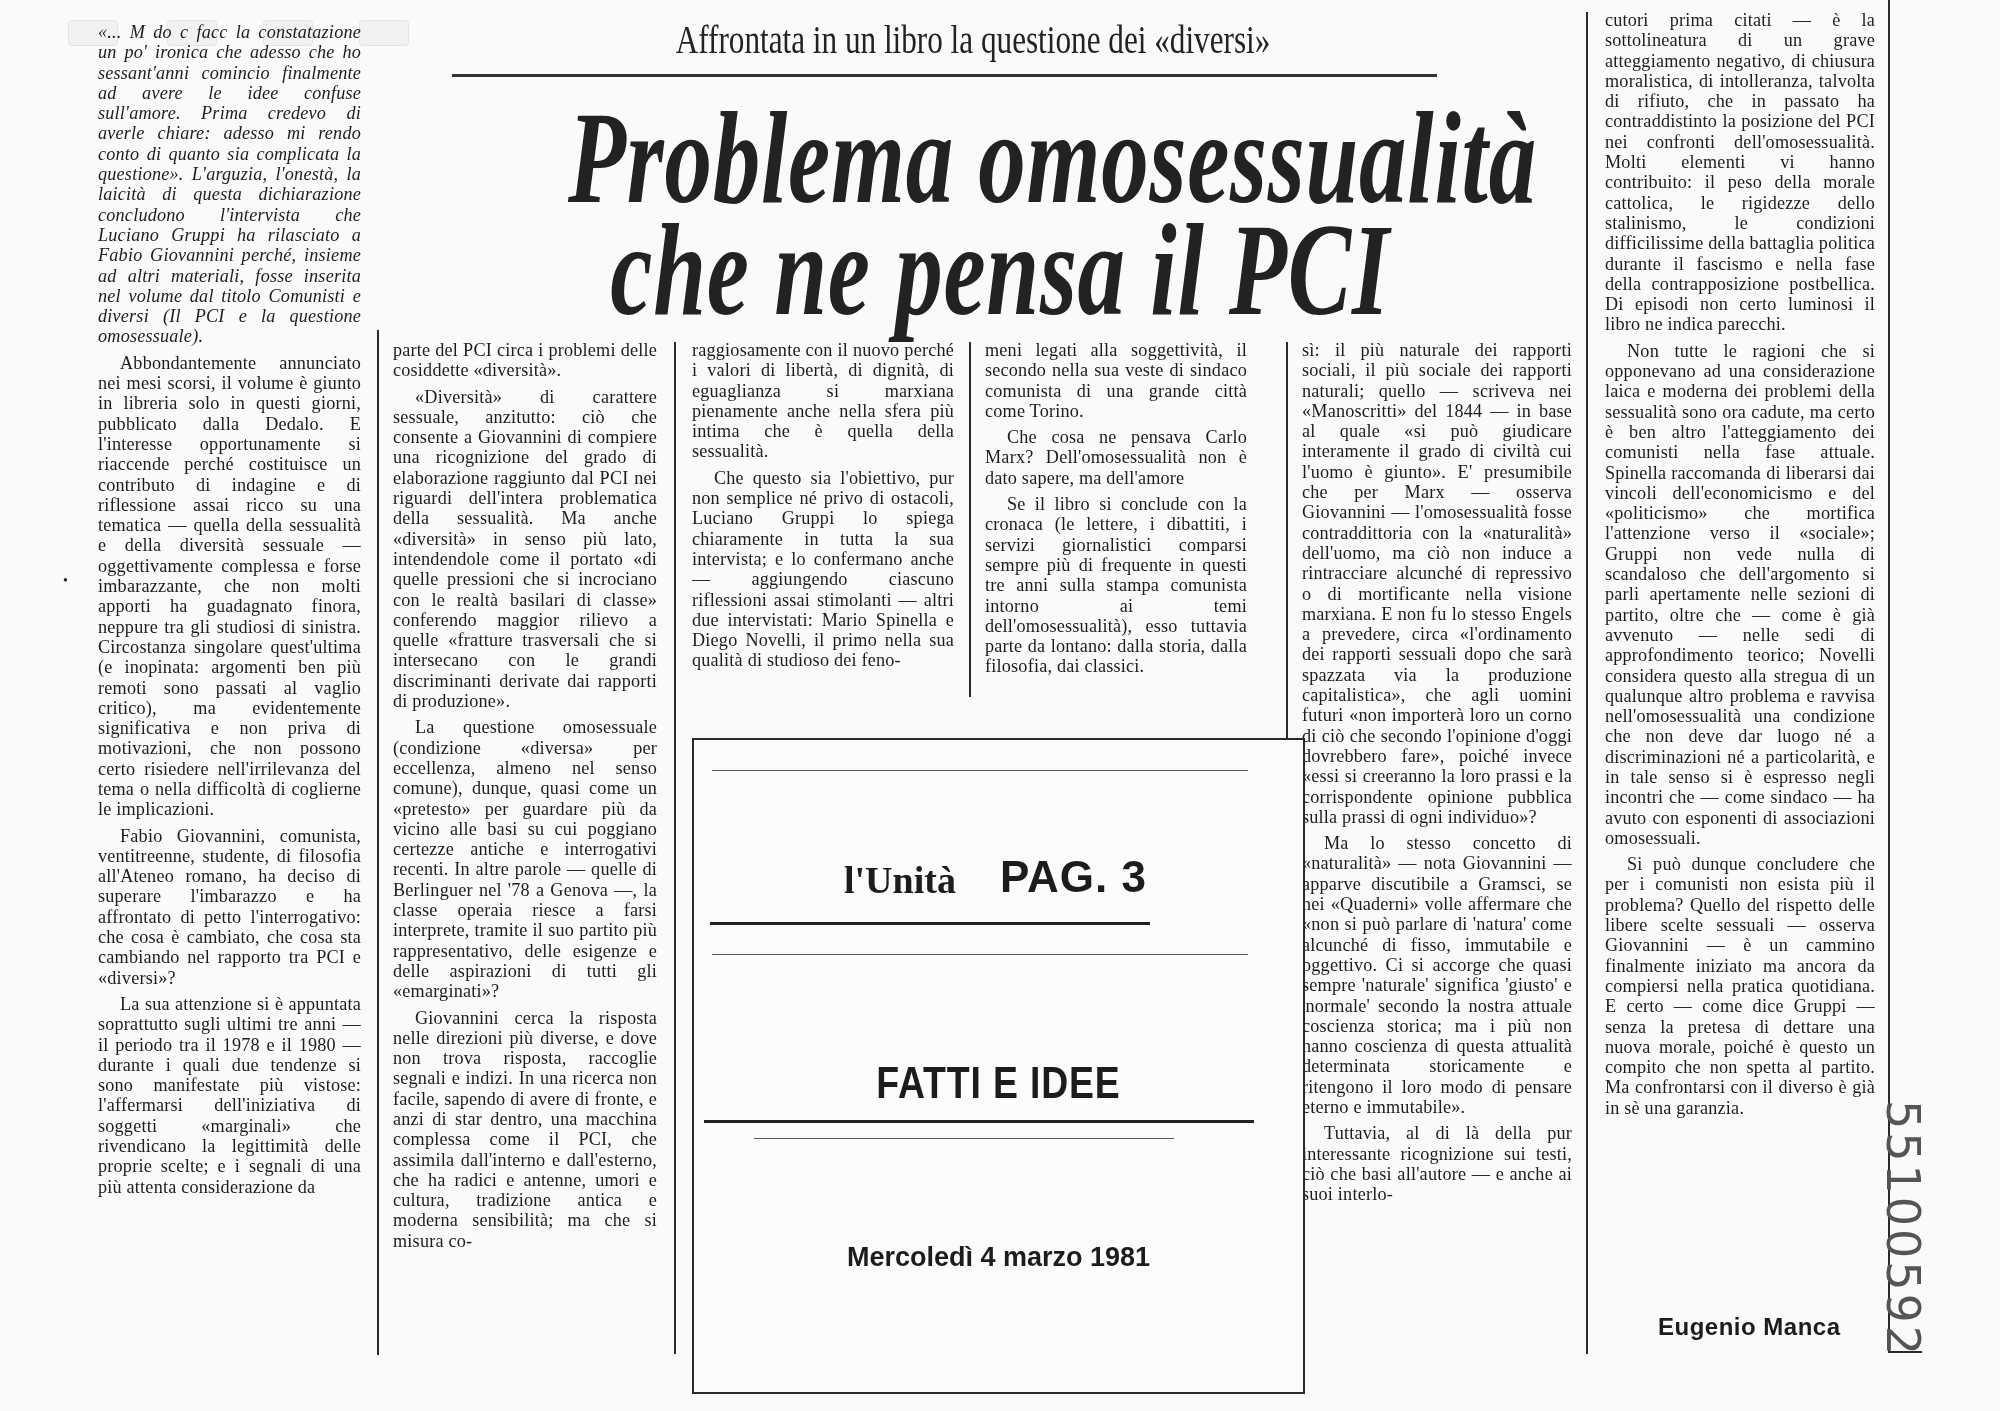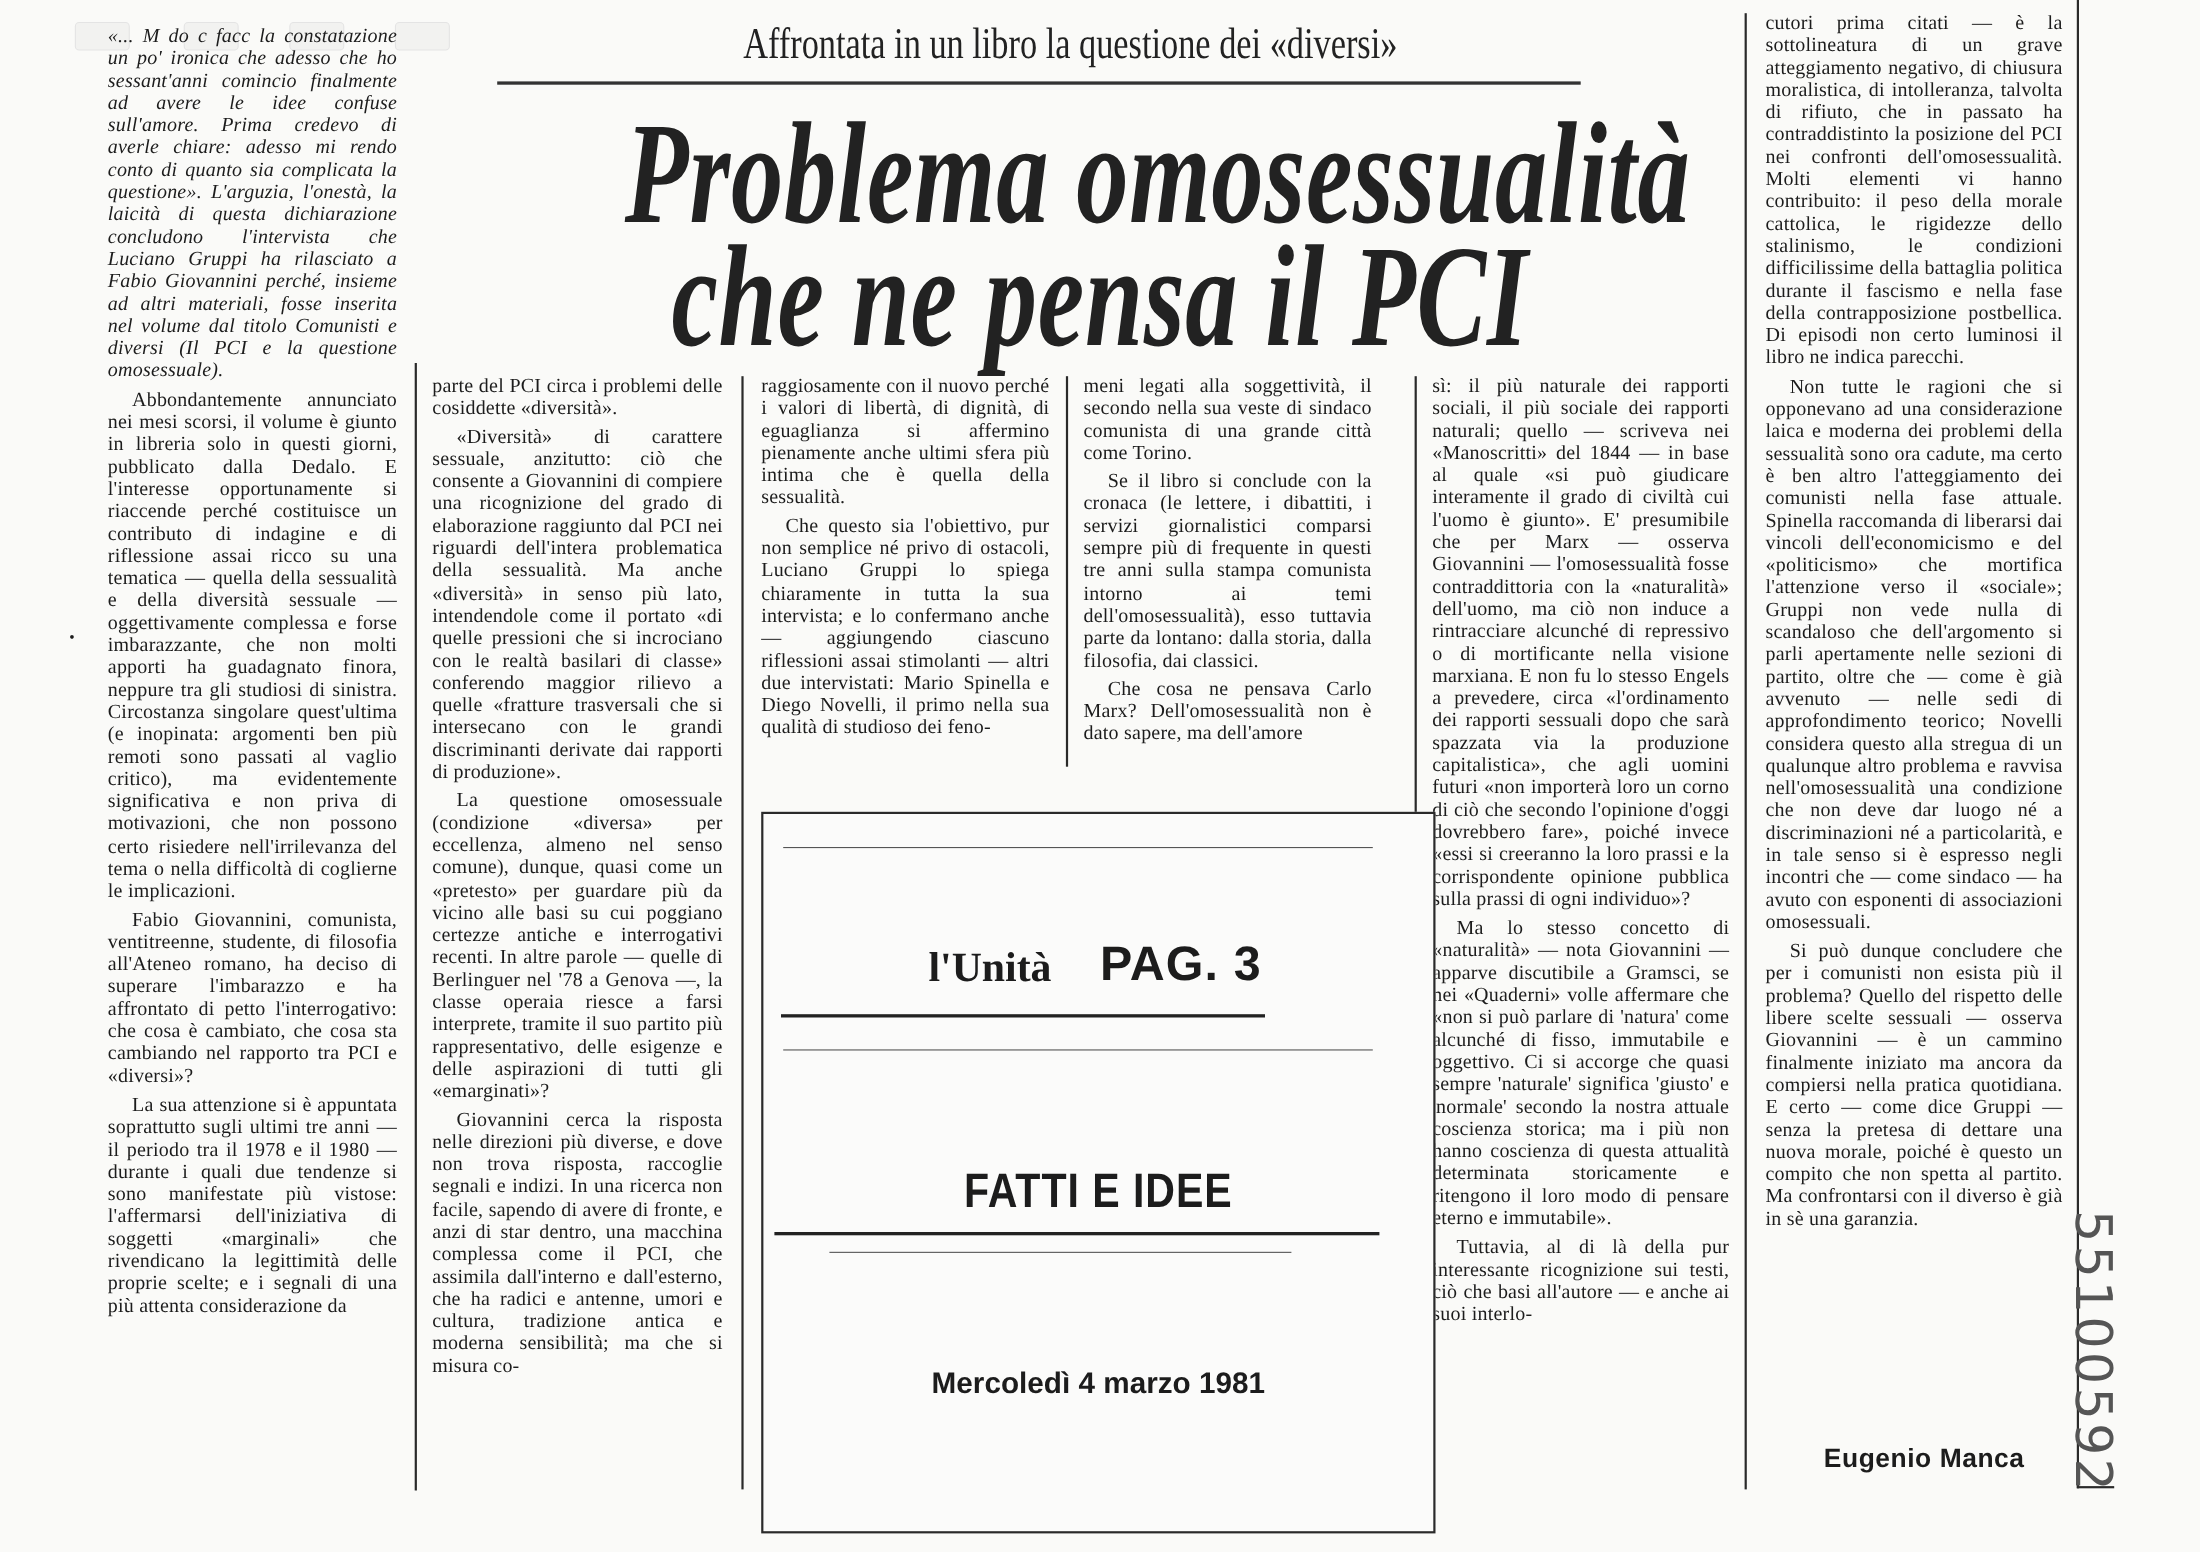--- a/index.html
+++ b/index.html
@@ -63,29 +63,29 @@
 
   <div class="col" style="left:393px;top:340px;width:264px;">
     <p>parte del PCI circa i problemi delle cosiddette «diversità».</p>
     <p class="ind">«Diversità» di carattere sessuale, anzitutto: ciò che consente a Giovannini di compiere una ricognizione del grado di elaborazione raggiunto dal PCI nei riguardi dell'intera problematica della sessualità. Ma anche «diversità» in senso più lato, intendendole come il portato «di quelle pressioni che si incrociano con le realtà basilari di classe» conferendo maggior rilievo a quelle «fratture trasversali che si intersecano con le grandi discriminanti derivate dai rapporti di produzione».</p>
     <p class="ind">La questione omosessuale (condizione «diversa» per eccellenza, almeno nel senso comune), dunque, quasi come un «pretesto» per guardare più da vicino alle basi su cui poggiano certezze antiche e interrogativi recenti. In altre parole — quelle di Berlinguer nel '78 a Genova —, la classe operaia riesce a farsi interprete, tramite il suo partito più rappresentativo, delle esigenze e delle aspirazioni di tutti gli «emarginati»?</p>
     <p class="ind">Giovannini cerca la risposta nelle direzioni più diverse, e dove non trova risposta, raccoglie segnali e indizi. In una ricerca non facile, sapendo di avere di fronte, e anzi di star dentro, una macchina complessa come il PCI, che assimila dall'interno e dall'esterno, che ha radici e antenne, umori e cultura, tradizione antica e moderna sensibilità; ma che si misura co-</p>
   </div>
   <div class="vrule" style="left:674px;top:342px;height:1012px;"></div>
 
   <div class="col" style="left:692px;top:340px;width:262px;">
-    <p>raggiosamente con il nuovo perché i valori di libertà, di dignità, di eguaglianza si affermino pienamente anche ultimi sfera più intima che è quella della sessualità.</p>
+    <p>raggiosamente con il nuovo perché i valori di libertà, di dignità, di eguaglianza si marxiana pienamente anche nella sfera più intima che è quella della sessualità.</p>
     <p class="ind">Che questo sia l'obiettivo, pur non semplice né privo di ostacoli, Luciano Gruppi lo spiega chiaramente in tutta la sua intervista; e lo confermano anche — aggiungendo ciascuno riflessioni assai stimolanti — altri due intervistati: Mario Spinella e Diego Novelli, il primo nella sua qualità di studioso dei feno-</p>
   </div>
   <div class="vrule" style="left:969px;top:342px;height:355px;"></div>
 
   <div class="col" style="left:985px;top:340px;width:262px;">
     <p>meni legati alla soggettività, il secondo nella sua veste di sindaco comunista di una grande città come Torino.</p>
+    <p class="ind">Che cosa ne pensava Carlo Marx? Dell'omosessualità non è dato sapere, ma dell'amore</p>
     <p class="ind">Se il libro si conclude con la cronaca (le lettere, i dibattiti, i servizi giornalistici comparsi sempre più di frequente in questi tre anni sulla stampa comunista intorno ai temi dell'omosessualità), esso tuttavia parte da lontano: dalla storia, dalla filosofia, dai classici.</p>
-    <p class="ind">Che cosa ne pensava Carlo Marx? Dell'omosessualità non è dato sapere, ma dell'amore</p>
   </div>
   <div class="vrule" style="left:1286px;top:342px;height:1012px;"></div>
 
   <div class="col" style="left:1302px;top:340px;width:270px;">
     <p>sì: il più naturale dei rapporti sociali, il più sociale dei rapporti naturali; quello — scriveva nei «Manoscritti» del 1844 — in base al quale «si può giudicare interamente il grado di civiltà cui l'uomo è giunto». E' presumibile che per Marx — osserva Giovannini — l'omosessualità fosse contraddittoria con la «naturalità» dell'uomo, ma ciò non induce a rintracciare alcunché di repressivo o di mortificante nella visione marxiana. E non fu lo stesso Engels a prevedere, circa «l'ordinamento dei rapporti sessuali dopo che sarà spazzata via la produzione capitalistica», che agli uomini futuri «non importerà loro un corno di ciò che secondo l'opinione d'oggi dovrebbero fare», poiché invece «essi si creeranno la loro prassi e la corrispondente opinione pubblica sulla prassi di ogni individuo»?</p>
     <p class="ind">Ma lo stesso concetto di «naturalità» — nota Giovannini — apparve discutibile a Gramsci, se nei «Quaderni» volle affermare che «non si può parlare di 'natura' come alcunché di fisso, immutabile e oggettivo. Ci si accorge che quasi sempre 'naturale' significa 'giusto' e 'normale' secondo la nostra attuale coscienza storica; ma i più non hanno coscienza di questa attualità determinata storicamente e ritengono il loro modo di pensare eterno e immutabile».</p>
     <p class="ind">Tuttavia, al di là della pur interessante ricognizione sui testi, ciò che basi all'autore — e anche ai suoi interlo-</p>
   </div>
   <div class="vrule" style="left:1586px;top:12px;height:1342px;"></div>
 

